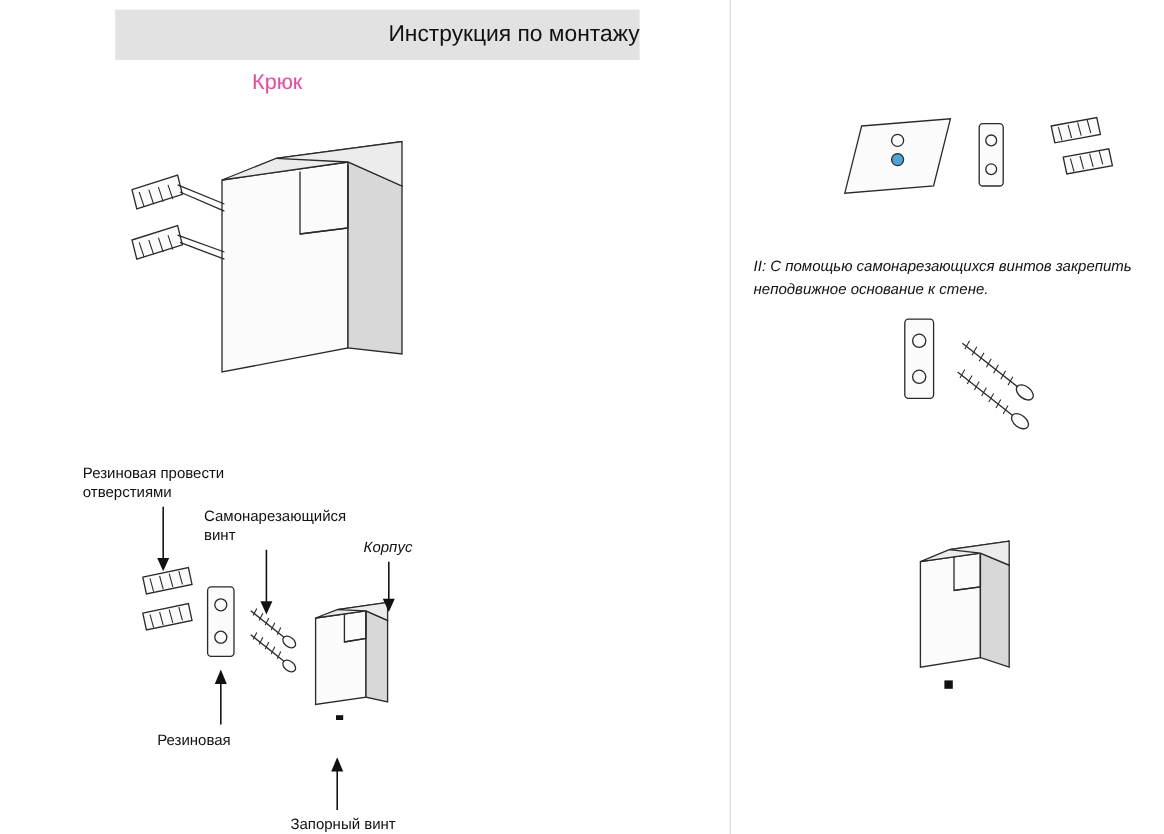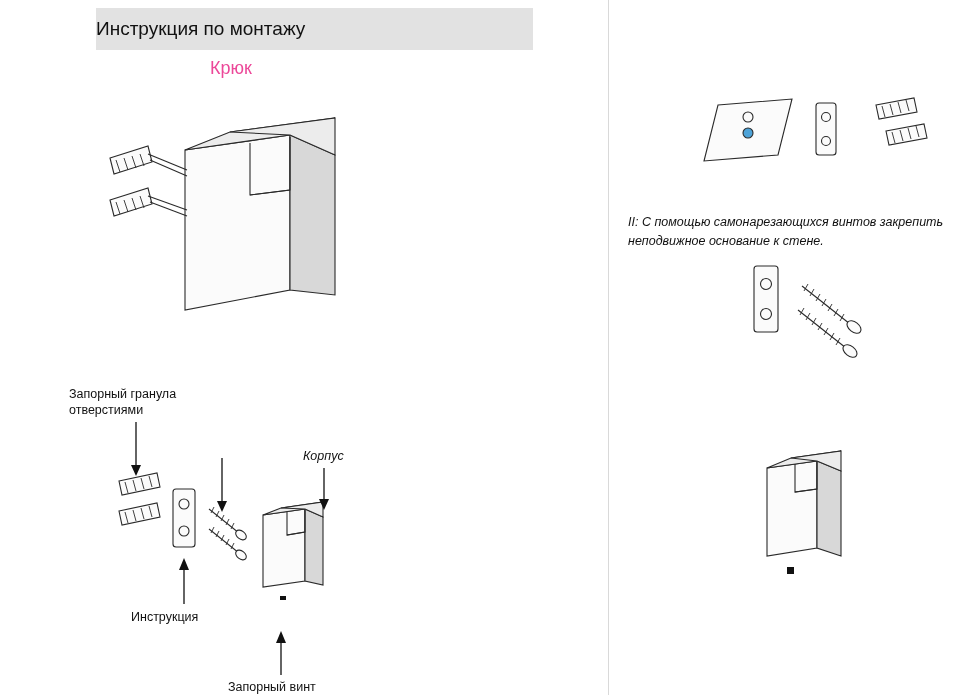--- a/index.html
+++ b/index.html
@@ -37,21 +37,21 @@
     width: 437px;
     height: 42px;
     background: #e2e2e2;
   }
   .title-bar-text {
     position: absolute;
     left: 0;
     top: 0;
     width: 437px;
     line-height: 42px;
-    text-align: left;
+    text-align: right;
     font-size: 19px;
     color: #111;
   }
   .subtitle {
     position: absolute;
     left: 96px;
     top: 58px;
     width: 270px;
     text-align: center;
     font-size: 18px;
@@ -155,54 +155,58 @@
         <polygon class="face-mid" points="158,50 176,43 218,37 200,44"></polygon>
         <polygon class="face-mid" points="176,43 218,37 218,52 200,44"></polygon>
         <path class="ln" d="M182,47 L182,70 L200,67 L200,45"></path>
         <path class="ln" d="M182,70 L200,67"></path>
         <rect class="dot" x="175" y="131" width="6" height="6"></rect>
       </g>
     </svg>
   </div>
 
   <div class="lbl" style="left:69px; top:386px; width:140px;">
-    <span>Запорный гранула</span><br>
+    <span>Резиновая провести</span><br>
     <span>отверстиями</span>
   </div>
   <div class="art" style="left:126px; top:422px;">
     <svg width="20" height="56" viewBox="0 0 20 56">
       <path class="arrow" d="M10,0 L10,46"></path>
       <polygon class="arrow-head" points="10,54 5,43 15,43"></polygon>
     </svg>
   </div>
 
+  <div class="lbl" style="left:170px; top:422px; width:140px;">
+    <span>Самонарезающийся</span><br>
+    <span>винт</span>
+  </div>
   <div class="art" style="left:212px; top:458px;">
     <svg width="20" height="56" viewBox="0 0 20 56">
       <path class="arrow" d="M10,0 L10,46"></path>
       <polygon class="arrow-head" points="10,54 5,43 15,43"></polygon>
     </svg>
   </div>
 
   <div class="lbl" style="left:303px; top:448px;font-style:italic;">Корпус</div>
   <div class="art" style="left:314px; top:468px;">
     <svg width="20" height="44" viewBox="0 0 20 44">
       <path class="arrow" d="M10,0 L10,34"></path>
       <polygon class="arrow-head" points="10,42 5,31 15,31"></polygon>
     </svg>
   </div>
 
-  <div class="lbl" style="left:131px; top:609px;">Инструкция</div>
+  <div class="lbl" style="left:131px; top:609px;">Резиновая</div>
   <div class="art" style="left:174px; top:558px;">
     <svg width="20" height="46" viewBox="0 0 20 46">
       <path class="arrow" d="M10,46 L10,10"></path>
       <polygon class="arrow-head" points="10,0 5,12 15,12"></polygon>
     </svg>
   </div>
 
-  <div class="lbl" style="left:228px; top:679px;">Запорный винт</div>
+  <div class="lbl" style="left:242px; top:679px;">Запорный винт</div>
   <div class="art" style="left:271px; top:631px;">
     <svg width="20" height="44" viewBox="0 0 20 44">
       <path class="arrow" d="M10,44 L10,10"></path>
       <polygon class="arrow-head" points="10,0 5,12 15,12"></polygon>
     </svg>
   </div>
 
 
   <div class="art" style="left:700px; top:95px;">
     <svg width="250" height="75" viewBox="0 0 250 75">

